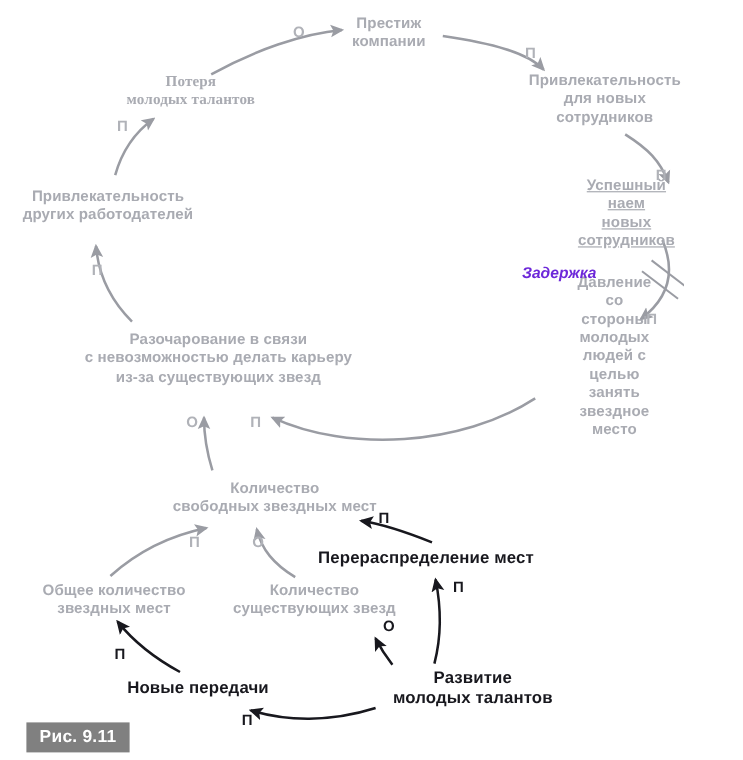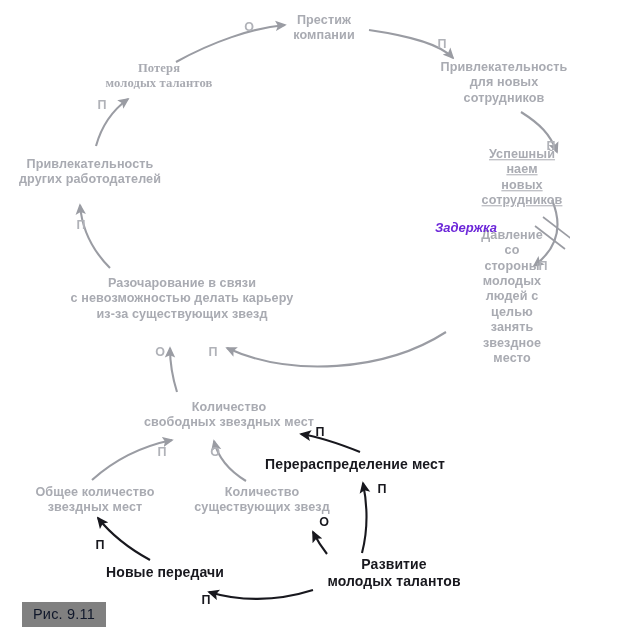--- a/index.html
+++ b/index.html
@@ -56,23 +56,23 @@
     font-size: 13px;
     font-style: italic;
     font-weight: bold;
     color: #6d28d9;
     transform: translate(-50%, -50%);
     pointer-events: none;
   }
   .caption {
     position: absolute;
     background: #808080;
-    color: #0f172a;
+    color: #ffffff;
     font-size: 14.5px;
-    font-weight: normal;
+    font-weight: bold;
     padding: 4px 11px 5px 11px;
     letter-spacing: 0.2px;
   }
 </style>
 </head>
 <body>
 
 <div id="diagram">
 
   <svg id="links" viewBox="0 0 619 633" xmlns="http://www.w3.org/2000/svg">

